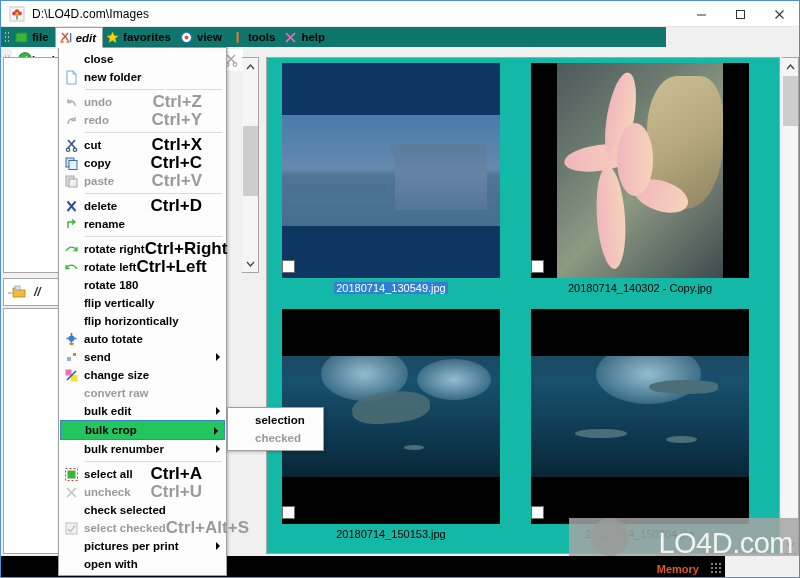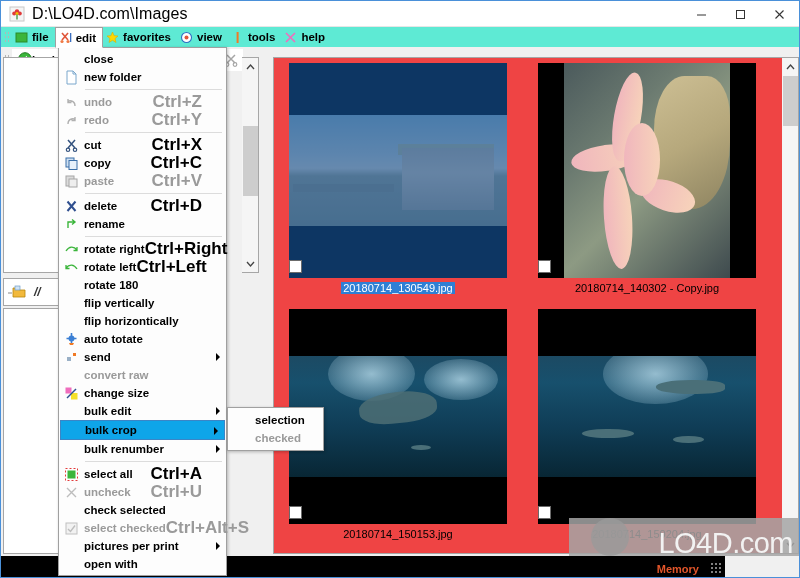--- a/index.html
+++ b/index.html
@@ -22,48 +22,48 @@
   #titlebar {
     position: absolute; left: 0; top: 0; width: 798px; height: 26px;
     background: #ffffff;
     display: flex; align-items: center;
   }
   #titlebar .app-icon {
     width: 16px; height: 16px; margin-left: 8px; margin-right: 7px;
     position: relative; flex: none;
   }
   #titlebar .title-text {
-    font-size: 16px; color: #000; letter-spacing: .1px;
+    font-size: 12px; color: #000; letter-spacing: .1px;
   }
   .win-btns { position: absolute; right: 0; top: 0; height: 26px; display: flex; }
   .win-btn {
     width: 39px; height: 26px; display: flex; align-items: center; justify-content: center;
     font-size: 12px; color: #333; background: transparent;
   }
   .win-btn svg { display:block; }
 
   
   #menubar {
-    position: absolute; left: 0; top: 26px; width: 798px; height: 20px;
-    background: #5eead4;
+    position: absolute; left: 0; top: 26px; width: 665px; height: 20px;
+    background: #0f766e;
     display: flex; align-items: center;
     border-bottom: 0px solid #ddd;
   }
   .grip { width: 7px; height: 14px; margin-left: 2px; margin-right: 2px;
           background-image: radial-gradient(#b5b5b5 40%, transparent 41%);
           background-size: 3px 4px; background-position: 1px 1px; flex:none;}
   .menu-item {
     display: flex; align-items: center; height: 20px; padding: 0 6px 0 3px;
     font-size: 11.5px; color: #000; font-weight: bold; white-space: nowrap;
   }
   .menu-item .mi-ico { width: 13px; height: 13px; margin-right: 4px; position: relative; flex:none;}
   .menu-item.open {
     background: #ffffff;
     border: 1px solid #a0a0a0; border-bottom: 1px solid #ffffff;
-    height: 21px; margin-top: 1px; position: relative; z-index: 60;
+    height: 21px; margin-top: 1px; position: relative; z-index: 60; font-style: italic;
   }
 
   
   #toolbar {
     position: absolute; left: 0; top: 46px; width: 798px; height: 26px;
     background: #f0f0f0; display: flex; align-items: center;
   }
   .tb-btn {
     display: flex; align-items: center; height: 22px; padding: 0 5px;
     border: 1px solid #ffffff; background: #ffffff; margin-right: 2px;
@@ -94,22 +94,22 @@
     border-left: 1px solid #e0e0e0;
   }
   .vscroll .arrow {
     height: 17px; width: 17px; display:flex; align-items:center; justify-content:center;
     color: #606060; font-size: 9px;
   }
   .vscroll .thumb { position: absolute; left: 1px; width: 15px; background: #cdcdcd; }
 
   
   #content {
-    position: absolute; left: 272px; top: 56px; width: 514px; height: 497px;
-    background: #ef4444; border: 1px solid #a6a6a6; overflow: hidden;
+    position: absolute; left: 265px; top: 56px; width: 514px; height: 497px;
+    background: #14b8a6; border: 1px solid #a6a6a6; overflow: hidden;
   }
   .grid { position: relative; width: 497px; height: 100%; }
   .cell { position: absolute; width: 248px; height: 245px; }
   .thumb-wrap { position: relative; width: 218px; height: 215px; margin: 5px auto 0; }
   .thumb-img {
     position: absolute; left: 0; top: 0; width: 100%; height: 100%;
     background: #000; overflow: hidden;
   }
   .chk {
     position: absolute; left: 0px; bottom: 5px; width: 13px; height: 13px;
@@ -143,21 +143,21 @@
   }
   .mrow .ico { position: absolute; left: 5px; top: 2px; width: 15px; height: 15px; }
   .mrow .lbl { flex: 1; white-space: nowrap; }
   .mrow .acc { color: #000; font-weight: bold; padding-right: 24px; font-size: 17px; }
   .mrow.dis .lbl, .mrow.dis .acc { color: #9a9a9a; }
   .mrow .arr {
     position: absolute; right: 6px; top: 5px; width: 0; height: 0;
     border-left: 4px solid #000; border-top: 4px solid transparent; border-bottom: 4px solid transparent;
   }
   .mrow.hl {
-    background: #0ea5e9; border: 1px solid #3b85c6; height: 20px;
+    background: #22c55e; border: 1px solid #3b85c6; height: 20px;
     margin: 0 1px; padding-left: 24px;
   }
   .msep { height: 1px; background: #dcdcdc; margin: 3px 4px 3px 26px; }
 
   #submenu {
     position: absolute; left: 226px; top: 406px; width: 97px;
     background: #fdfdfd; border: 1px solid #a0a0a0; z-index: 55;
     padding: 3px 0; box-shadow: 1px 1px 3px rgba(0,0,0,.25);
   }
   #submenu .gutter {
@@ -623,33 +623,33 @@
     <div class="mrow">
       <span class="ico">
         <svg width="15" height="15" viewBox="0 0 15 15">
           <rect x="3" y="7" width="4" height="4" fill="#9ab0c6"></rect>
           <rect x="9" y="3" width="3" height="3" fill="#f07a25"></rect>
         </svg>
       </span>
       <span class="lbl">send</span>
       <span class="arr"></span>
     </div>
-    <div class="mrow dis">
-      <span class="lbl">convert raw</span>
-    </div>
     <div class="mrow">
       <span class="ico">
         <svg width="15" height="15" viewBox="0 0 15 15">
           <rect x="1.5" y="1.5" width="6" height="6" fill="#ef6dbd"></rect>
           <rect x="7" y="7" width="6.5" height="6.5" fill="#f5e02a"></rect>
           <path d="M3 12 L12 3" stroke="#2f4f8f" stroke-width="1.4"></path>
         </svg>
       </span>
       <span class="lbl">change size</span>
     </div>
+    <div class="mrow dis">
+      <span class="lbl">convert raw</span>
+    </div>
     <div class="mrow">
       <span class="lbl">bulk edit</span>
       <span class="arr"></span>
     </div>
     <div class="mrow hl">
       <span class="lbl">bulk crop</span>
       <span class="arr" style="top:6px;"></span>
     </div>
     <div class="mrow">
       <span class="lbl">bulk renumber</span>

